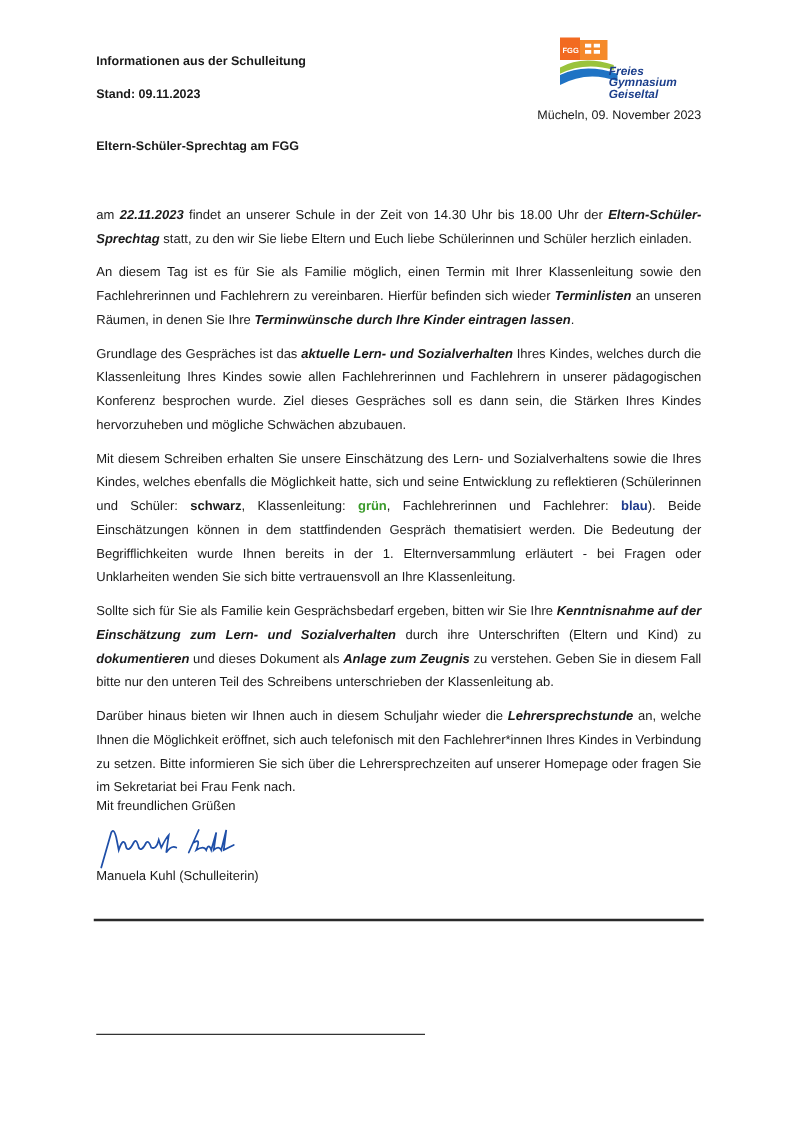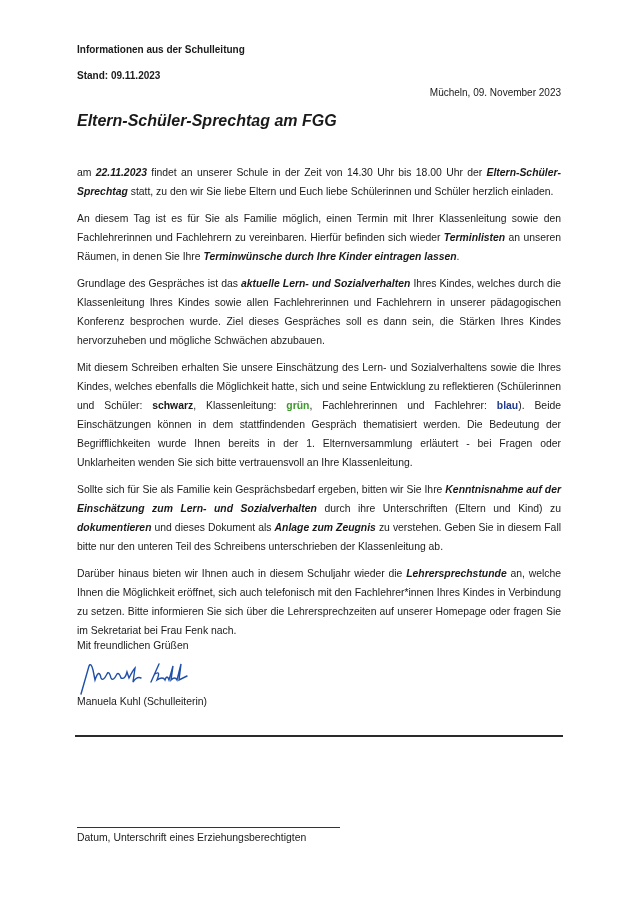--- a/index.html
+++ b/index.html
@@ -10,21 +10,21 @@
   #hdr1 { top: 40px; }
   #hdr2 { top: 66px; }
   .logo { position: absolute; left: 446px; top: 22px; width: 125px; height: 52px; }
   .logo svg { position: absolute; left: 0; top: 0; }
   .logo-text { position: absolute; left: 41px; top: 27px; font-size: 9.5px; font-weight: bold;
                font-style: italic; line-height: 9px; color: #1c3f8c; }
   .place-date { position: absolute; right: 75px; top: 83px; font-size: 10px; }
   .body-text { position: absolute; left: 77px; width: 484px; font-size: 10.4px; line-height: 19px;
                text-align: justify; }
   .body-text p { margin: 0 0 8px 0; }
-  #subject { position: absolute; left: 77px; top: 108px; font-size: 16px; font-weight: bold; font-style: italic; }
+  #subject { position: absolute; left: 77px; top: 108px; font-size: 10px; font-weight: bold; }
   #salutation { position: absolute; left: 77px; top: 136px; font-size: 10.4px; }
   #main { top: 159px; }
   .bi { font-weight: bold; font-style: italic; }
   .b { font-weight: bold; margin-top: 16px; }
   .green { color: #3a9a2a; font-weight: bold; }
   .blue { color: #1f3a8c; font-weight: bold; }
   #closing { position: absolute; left: 77px; top: 636px; font-size: 10.4px; }
   .signature { position: absolute; left: 77px; top: 656px; width: 120px; height: 36px; }
   #signer { position: absolute; left: 77px; top: 692px; font-size: 10.4px; }
   .cut-line { position: absolute; left: 75px; top: 731px; width: 488px; height: 2px; background: #2a2a2a; }
@@ -34,20 +34,37 @@
   #sign-label { position: absolute; left: 77px; top: 828px; font-size: 10.4px; }
 </style>
 </head>
 <body>
 
 <div class="page">
 
   <div id="hdr1" class="hdr-label">Informationen aus der Schulleitung</div>
   <div id="hdr2" class="hdr-label">Stand: 09.11.2023</div>
 
+  <div class="logo">
+    <svg width="125" height="52" viewBox="0 0 125 52">
+      <rect x="2" y="4" width="16" height="18" fill="#f26a21"></rect>
+      <rect x="18" y="6" width="22" height="16" fill="#f58a2a"></rect>
+      <rect x="22" y="9" width="5" height="3" fill="#ffffff"></rect>
+      <rect x="29" y="9" width="5" height="3" fill="#ffffff"></rect>
+      <rect x="22" y="14" width="5" height="3" fill="#ffffff"></rect>
+      <rect x="29" y="14" width="5" height="3" fill="#ffffff"></rect>
+      <path d="M2 28 Q20 18 45 26 L45 30 Q22 23 2 33 Z" fill="#9ac33c"></path>
+      <path d="M2 34 Q22 24 48 33 L48 39 Q24 30 2 42 Z" fill="#1f73c4"></path>
+      <text x="4" y="16" font-size="6" font-weight="bold" fill="#ffffff" font-family="Liberation Sans, sans-serif">FGG</text>
+    </svg>
+    <div class="logo-text">
+      <div>Freies Gymnasium</div>
+      <div>Geiseltal</div>
+    </div>
+  </div>
 
   <div class="place-date">Mücheln, 09. November 2023</div>
 
   <div id="subject">Eltern-Schüler-Sprechtag am FGG</div>
 
   <div id="main" class="body-text">
     <p><span>am </span><span class="bi">22.11.2023</span><span> findet an unserer Schule in der Zeit von 14.30 Uhr bis 18.00 Uhr der </span><span class="bi">Eltern-Schüler-Sprechtag</span><span> statt, zu den wir Sie liebe Eltern und Euch liebe Schülerinnen und Schüler herzlich einladen.</span></p>
 
     <p><span>An diesem Tag ist es für Sie als Familie möglich, einen Termin mit Ihrer Klassenleitung sowie den Fachlehrerinnen und Fachlehrern zu vereinbaren. Hierfür befinden sich wieder </span><span class="bi">Terminlisten</span><span> an unseren Räumen, in denen Sie Ihre </span><span class="bi">Terminwünsche durch Ihre Kinder eintragen lassen</span><span>.</span></p>
 
@@ -66,15 +83,14 @@
     <path d="M4 34 L12 6 Q14 2 16 10 L18 20 Q22 8 24 18 Q26 22 30 14 Q32 10 34 18 Q36 22 40 14 Q42 12 44 18 Q48 20 50 12 L52 18 Q56 10 58 8 L56 22 Q60 16 64 18" fill="none" stroke="#1f4fa8" stroke-width="1.4" stroke-linecap="round"></path>
     <path d="M74 22 L82 4 M78 14 Q84 10 80 20 Q86 16 88 20 Q90 14 92 20 L96 6 L94 20 Q98 16 100 20 L104 4 L102 20 Q106 18 110 16" fill="none" stroke="#1f4fa8" stroke-width="1.4" stroke-linecap="round"></path>
   </svg>
 
   <div id="signer">Manuela Kuhl (Schulleiterin)</div>
 
   <div class="cut-line"></div>
 
 
   <div class="sign-line"></div>
-  <div id="sign-label">Datum, Unterschrift eines Erziehungsberechtigten</div>
 
 </div>
 
 </body></html>

